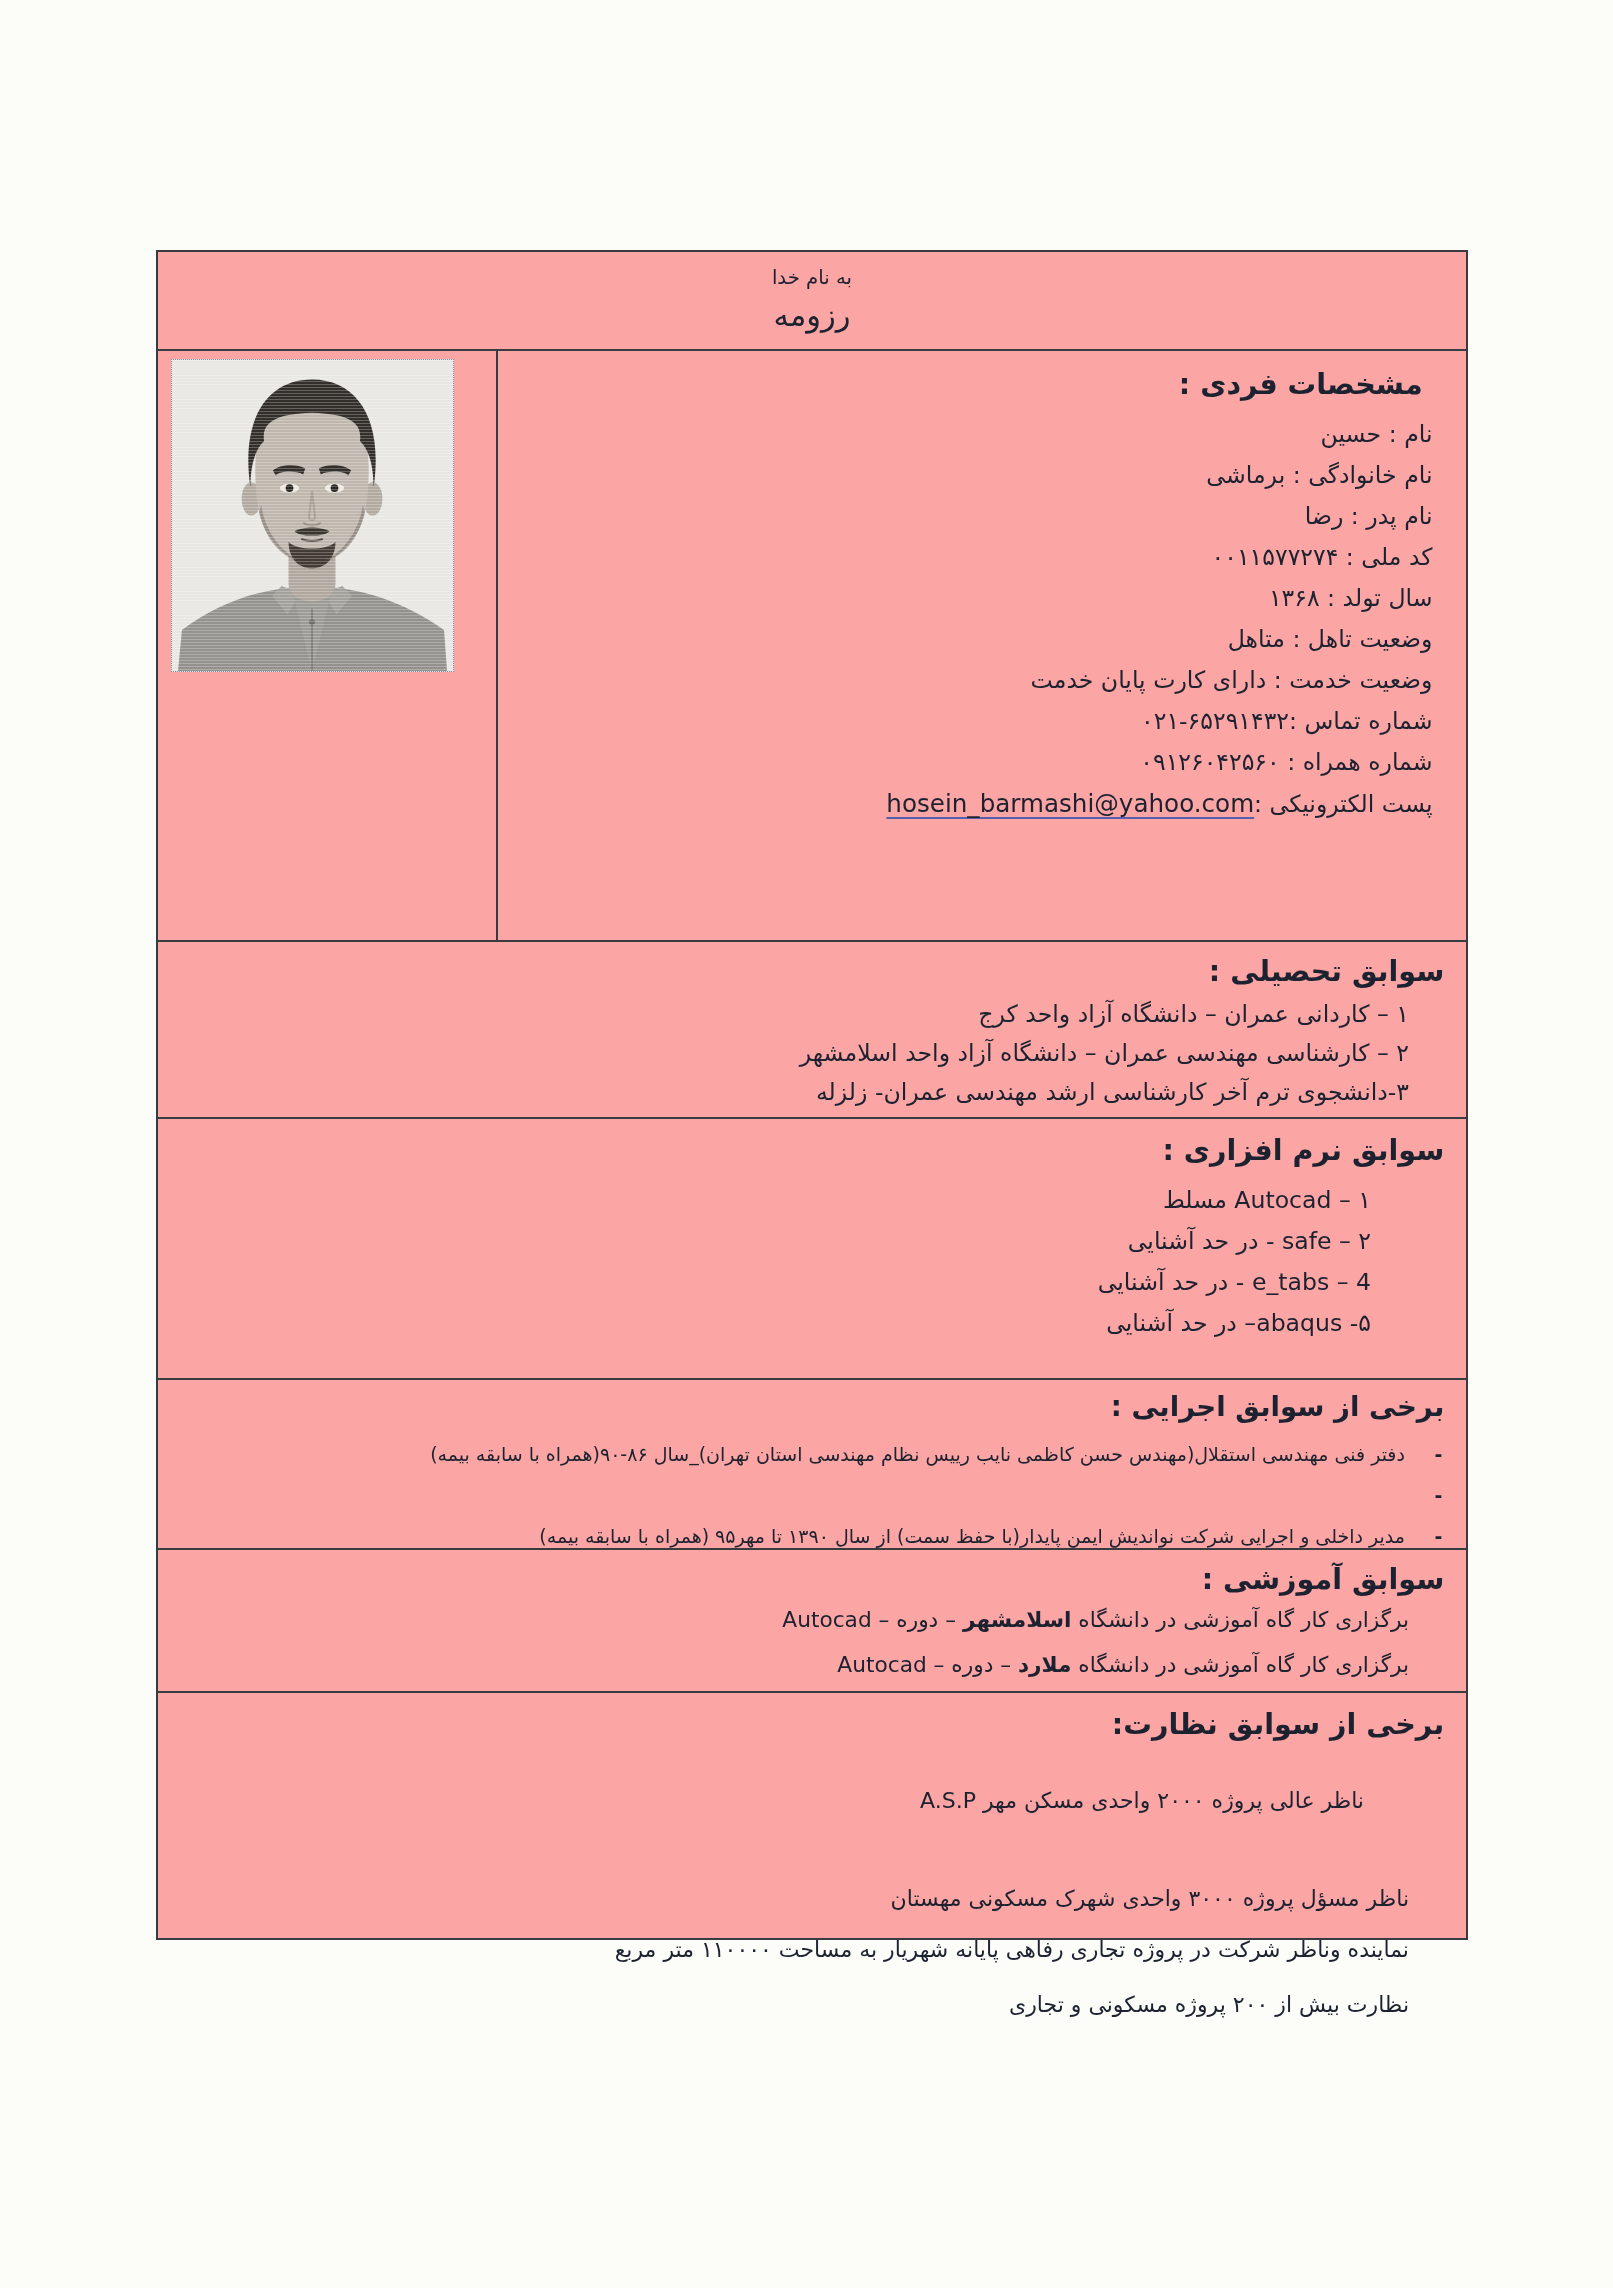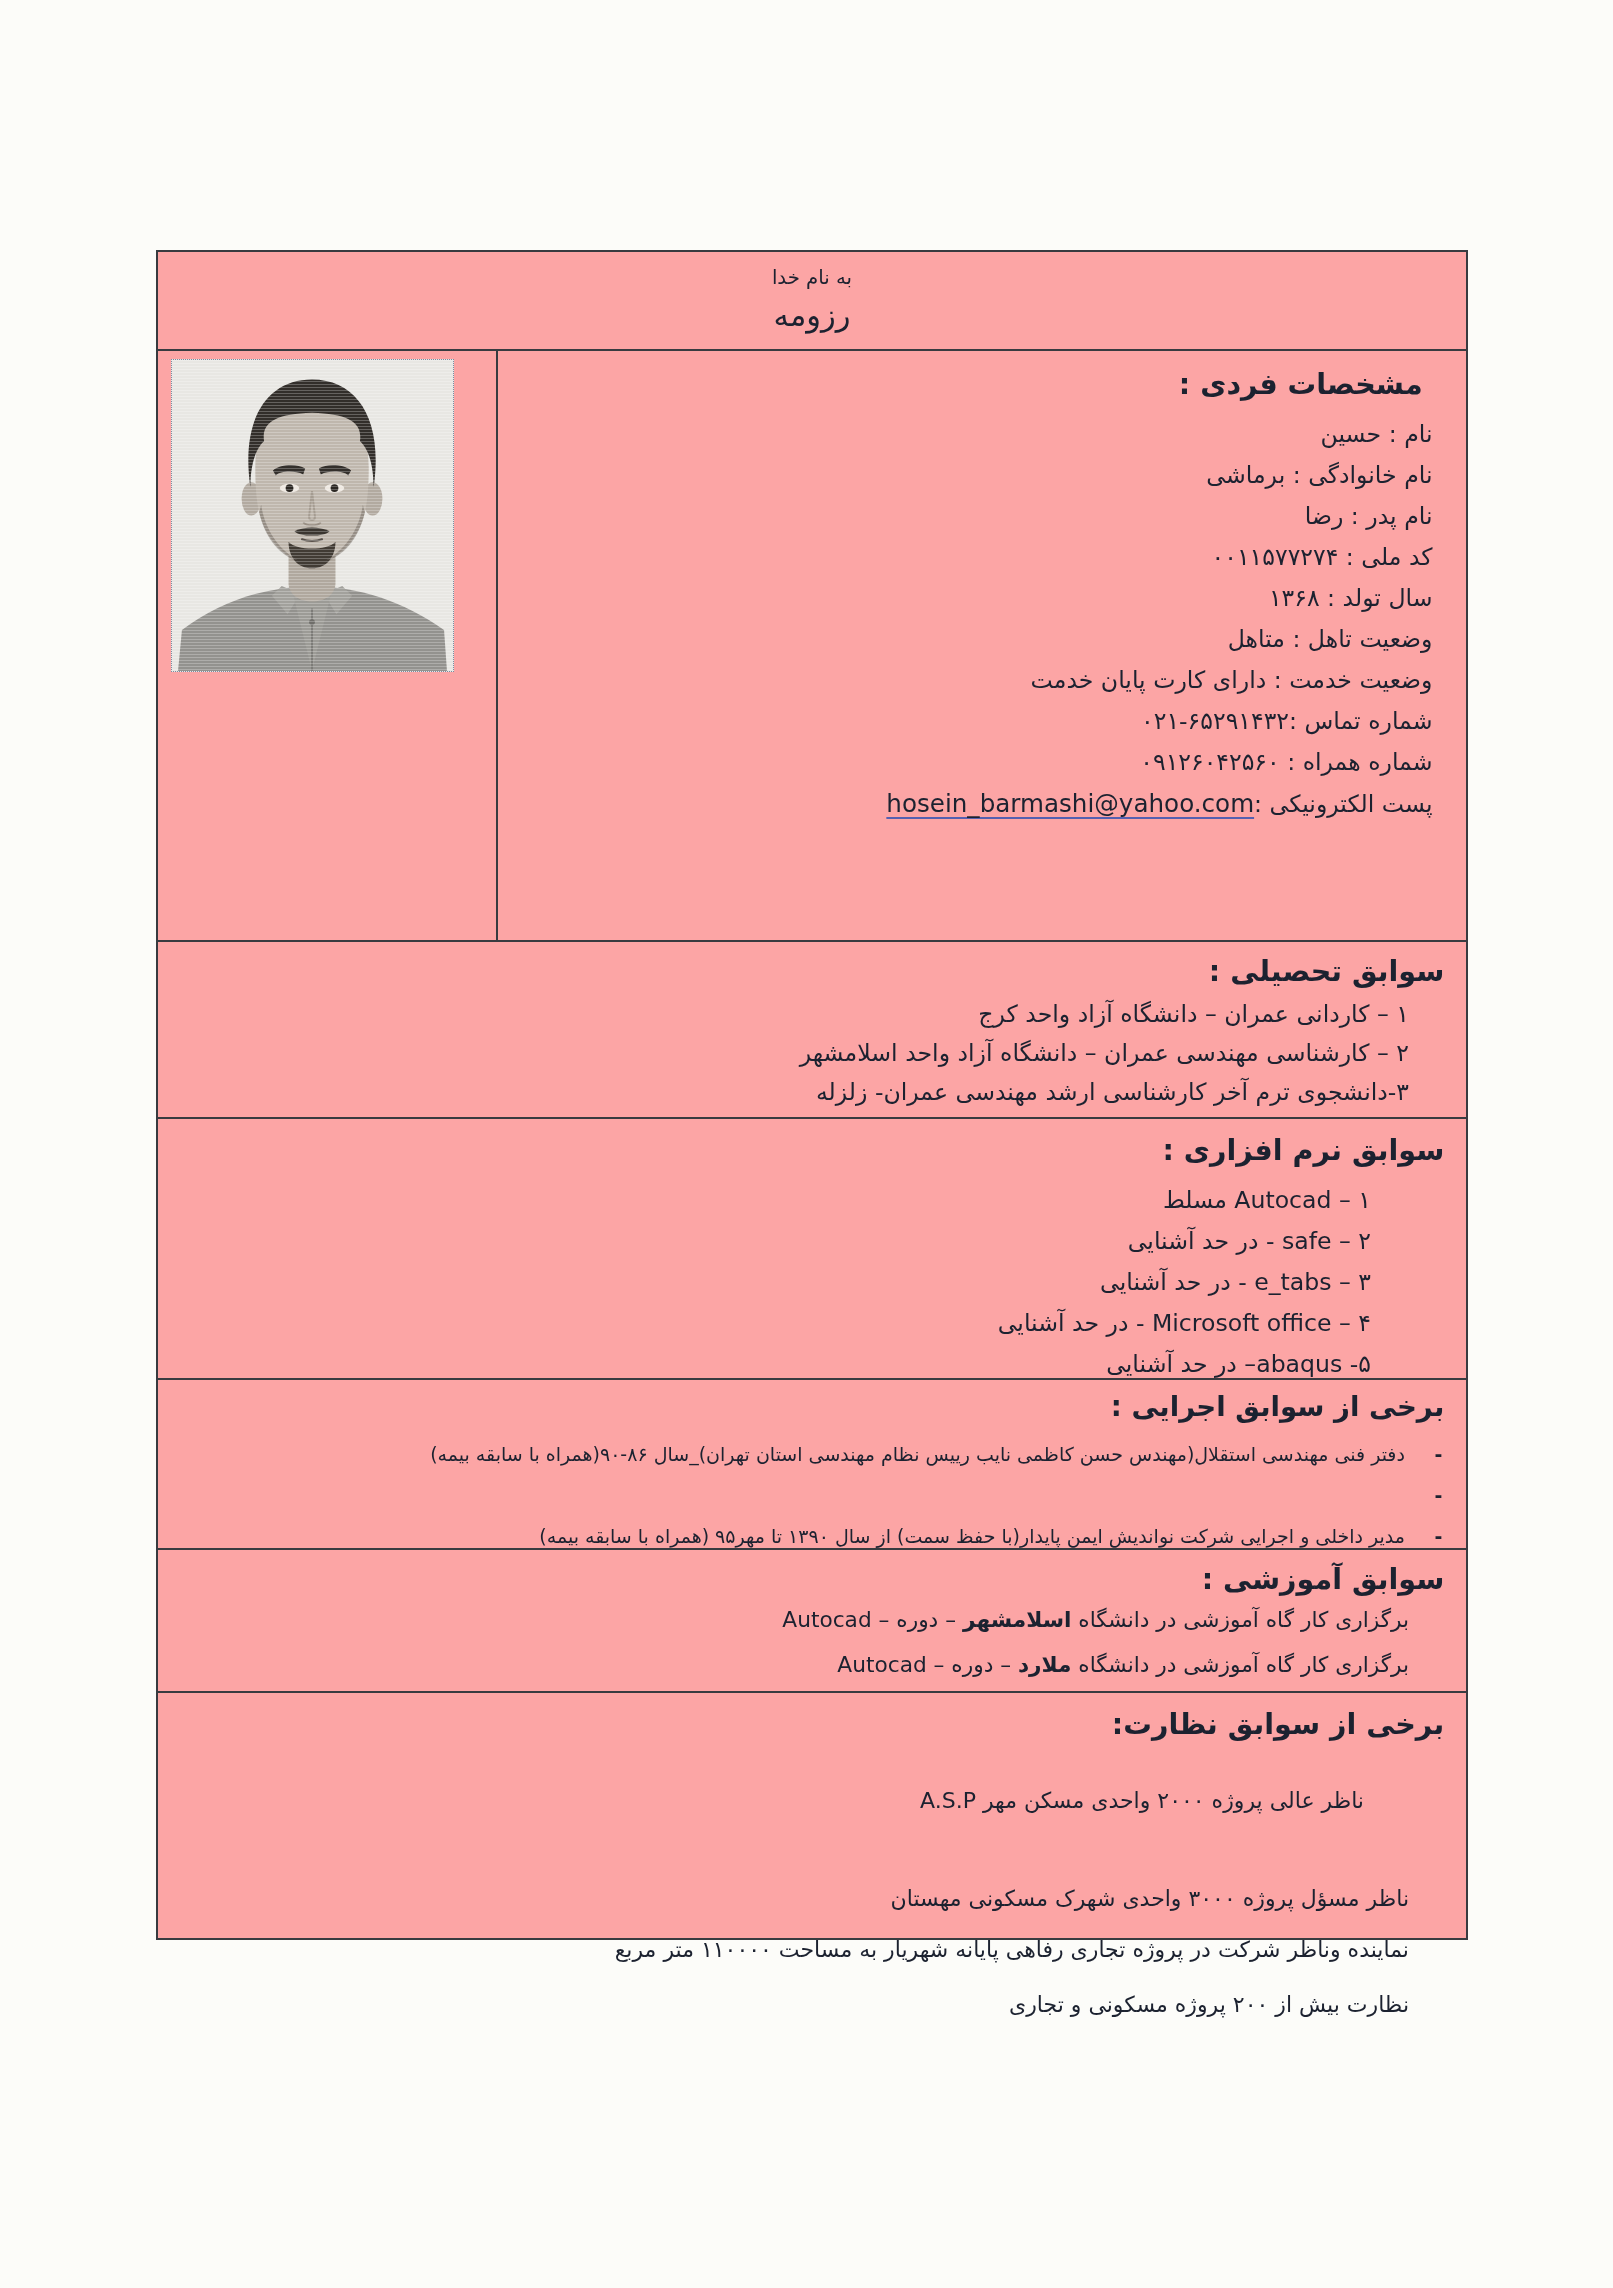--- a/index.html
+++ b/index.html
@@ -154,22 +154,21 @@
     <h2>سوابق تحصیلی :</h2>
     <div class="item">۱ – کاردانی عمران – دانشگاه آزاد واحد کرج</div>
     <div class="item">۲ – کارشناسی مهندسی عمران – دانشگاه آزاد واحد اسلامشهر</div>
     <div class="item">۳-دانشجوی ترم آخر کارشناسی ارشد مهندسی عمران- زلزله</div>
   </div>
 
   <div class="sect soft">
     <h2>سوابق نرم افزاری :</h2>
     <div class="item">۱ – Autocad مسلط</div>
     <div class="item">۲ – safe - در حد آشنایی</div>
-    <div class="item">۳ – e_tabs - در حد آشنایی</div>
-    <div class="item">۴ – Microsoft office - در حد آشنایی</div>
+    <div class="item">4 – e_tabs - در حد آشنایی</div>
     <div class="item">۵- abaqus– در حد آشنایی</div>
   </div>
 
   <div class="sect exec">
     <h2>برخی از سوابق اجرایی :</h2>
     <div class="x-item">
         <span class="dash">-</span>
         <span>دفتر فنی مهندسی استقلال(مهندس حسن کاظمی نایب رییس نظام مهندسی استان تهران)_سال ۸۶-۹۰(همراه با سابقه بیمه)</span>
       </div>
     <div class="x-item">

